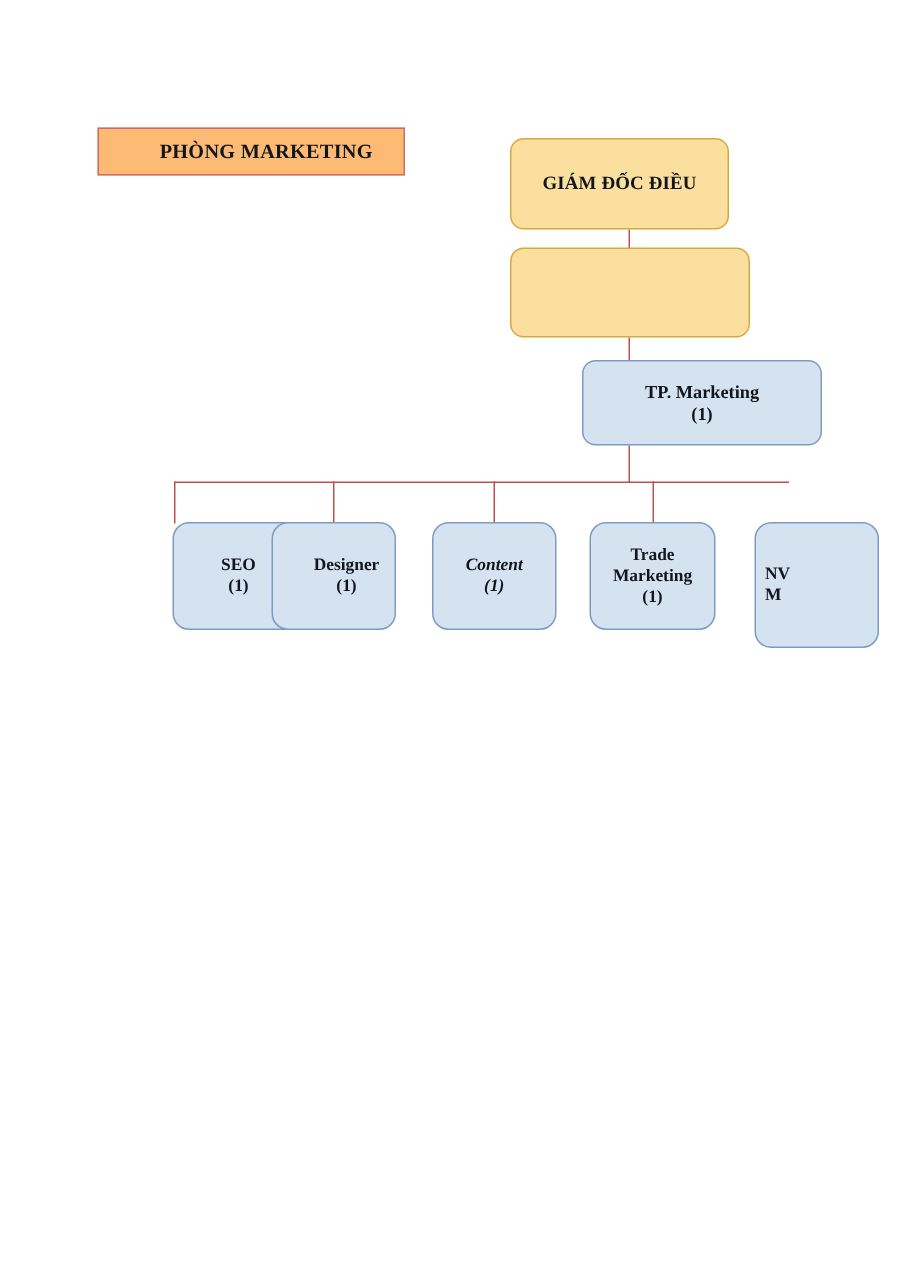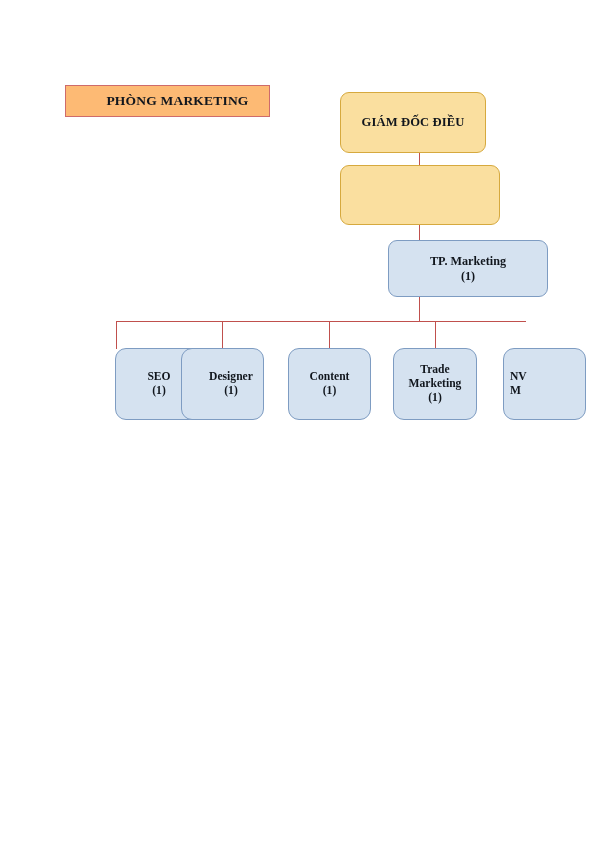--- a/index.html
+++ b/index.html
@@ -132,35 +132,35 @@
     </span>
   </div>
 
   <div class="node node-leaf" style="left:181px; top:348px; width:83px; height:72px;padding-left:17px;">
     <span class="lines">
       <span>Designer</span>
       <span>(1)</span>
     </span>
   </div>
 
-  <div class="node node-leaf" style="left:288px; top:348px; width:83px; height:72px;">
+  <div class="node node-leaf" style="left:288px; top:348px; width:83px; height:72px;font-style:italic;">
     <span class="lines">
       <span>Content</span>
       <span>(1)</span>
     </span>
   </div>
 
   <div class="node node-leaf" style="left:393px; top:348px; width:84px; height:72px;">
     <span class="lines">
       <span>Trade</span>
       <span>Marketing</span>
       <span>(1)</span>
     </span>
   </div>
 
-  <div class="node node-leaf" style="left:503px; top:348px; width:83px; height:72px;">
+  <div class="node node-leaf" style="left:503px; top:348px; width:83px; height:84px;">
     <span class="lines" style="padding-left:6px; text-align:left;">
       <span>NV</span>
       <span>M</span>
     </span>
   </div>
 
 </div>
 
 </body></html>

